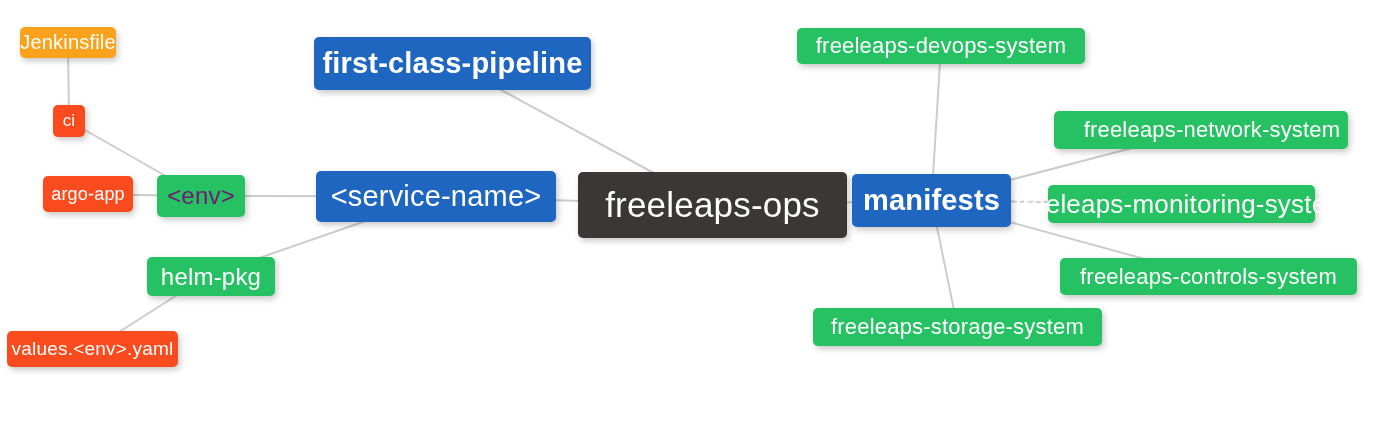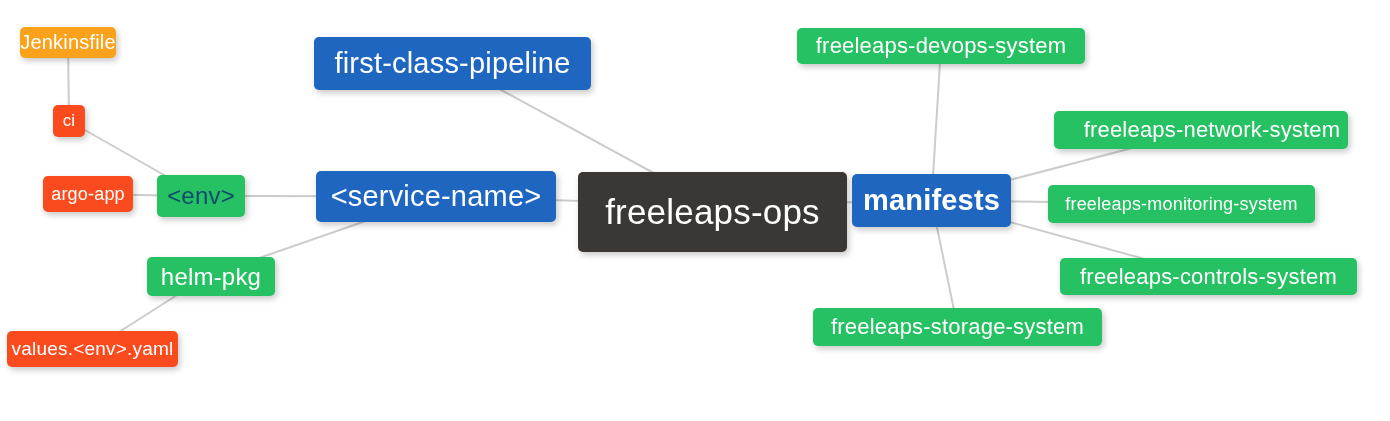--- a/index.html
+++ b/index.html
@@ -16,25 +16,25 @@
   }
   
   #n-jenkinsfile{left:20px;top:27px;width:96px;height:31px;font-size:20px;}
   #n-ci{left:53px;top:105px;width:32px;height:32px;font-size:17px;}
   #n-argo-app{left:31px;top:176px;width:90px;height:36px;font-size:18px;}
   #n-env{left:157px;top:175px;width:88px;height:42px;font-size:24px;}
   #n-helm-pkg{left:147px;top:257px;width:128px;height:39px;font-size:24px;}
   #n-values{left:7px;top:331px;width:171px;height:36px;font-size:19px;}
   #n-fcp{left:314px;top:37px;width:277px;height:53px;font-size:29px;}
   #n-service{left:316px;top:171px;width:240px;height:51px;font-size:29px;}
-  #n-root{left:578px;top:172px;width:269px;height:80px;font-size:35px;}
+  #n-root{left:578px;top:172px;width:269px;height:66px;font-size:35px;}
   #n-manifests{left:852px;top:174px;width:159px;height:53px;font-size:29px;}
   #n-devops{left:797px;top:28px;width:288px;height:36px;font-size:22px;}
   #n-network{left:1054px;top:111px;width:294px;height:38px;font-size:22px;}
-  #n-monitoring{left:1048px;top:185px;width:267px;height:38px;font-size:18px;}
+  #n-monitoring{left:1048px;top:185px;width:267px;height:38px;font-size:26px;}
   #n-controls{left:1060px;top:258px;width:297px;height:37px;font-size:22px;}
   #n-storage{left:813px;top:308px;width:289px;height:38px;font-size:22px;}
 </style>
 </head>
 <body>
 
 <div class="stage">
   <svg class="edge-layer" width="1390" height="421" viewBox="0 0 1390 421" xmlns="http://www.w3.org/2000/svg">
       <line x1="68" y1="42.5" x2="69" y2="121" stroke="#CCCCCC" stroke-width="2"></line>
       <line x1="69" y1="121" x2="201" y2="196" stroke="#CCCCCC" stroke-width="2"></line>
@@ -51,27 +51,27 @@
       <line x1="931.5" y1="200.5" x2="1208.5" y2="276.5" stroke="#CCCCCC" stroke-width="2"></line>
       <line x1="931.5" y1="200.5" x2="957.5" y2="327" stroke="#CCCCCC" stroke-width="2"></line>
     </svg>
 
   <div class="node" id="n-jenkinsfile" style="background: rgb(250, 162, 28); color: rgb(255, 255, 255);">Jenkinsfile</div>
 
   <div class="node" id="n-ci" style="background: rgb(250, 75, 30); color: rgb(255, 255, 255);">ci</div>
 
   <div class="node" id="n-argo-app" style="background: rgb(250, 75, 30); color: rgb(255, 255, 255); margin-left: 12px;">argo-app</div>
 
-  <div class="node" id="n-env" style="background: rgb(37, 193, 98); color: #0c4a6e;">&lt;env&gt;</div>
+  <div class="node" id="n-env" style="background: rgb(37, 193, 98); color: #701a75;">&lt;env&gt;</div>
 
   <div class="node" id="n-helm-pkg" style="background: rgb(37, 193, 98); color: rgb(255, 255, 255);">helm-pkg</div>
 
   <div class="node" id="n-values" style="background: rgb(250, 75, 30); color: rgb(255, 255, 255);">values.&lt;env&gt;.yaml</div>
 
-  <div class="node" id="n-fcp" style="background: rgb(30, 102, 192); color: rgb(255, 255, 255);">first-class-pipeline</div>
+  <div class="node" id="n-fcp" style="background: rgb(30, 102, 192); color: rgb(255, 255, 255); font-weight: bold;">first-class-pipeline</div>
 
   <div class="node" id="n-service" style="background: rgb(30, 102, 192); color: rgb(255, 255, 255);">&lt;service-name&gt;</div>
 
   <div class="node" id="n-root" style="background: rgb(59, 55, 52); color: rgb(255, 255, 255);">freeleaps-ops</div>
 
   <div class="node" id="n-manifests" style="background: rgb(30, 102, 192); color: rgb(255, 255, 255); font-weight: bold;">manifests</div>
 
   <div class="node" id="n-devops" style="background: rgb(37, 193, 98); color: rgb(255, 255, 255);">freeleaps-devops-system</div>
 
   <div class="node" id="n-network" style="background: rgb(37, 193, 98); color: rgb(255, 255, 255); padding-left: 22px;">freeleaps-network-system</div>

